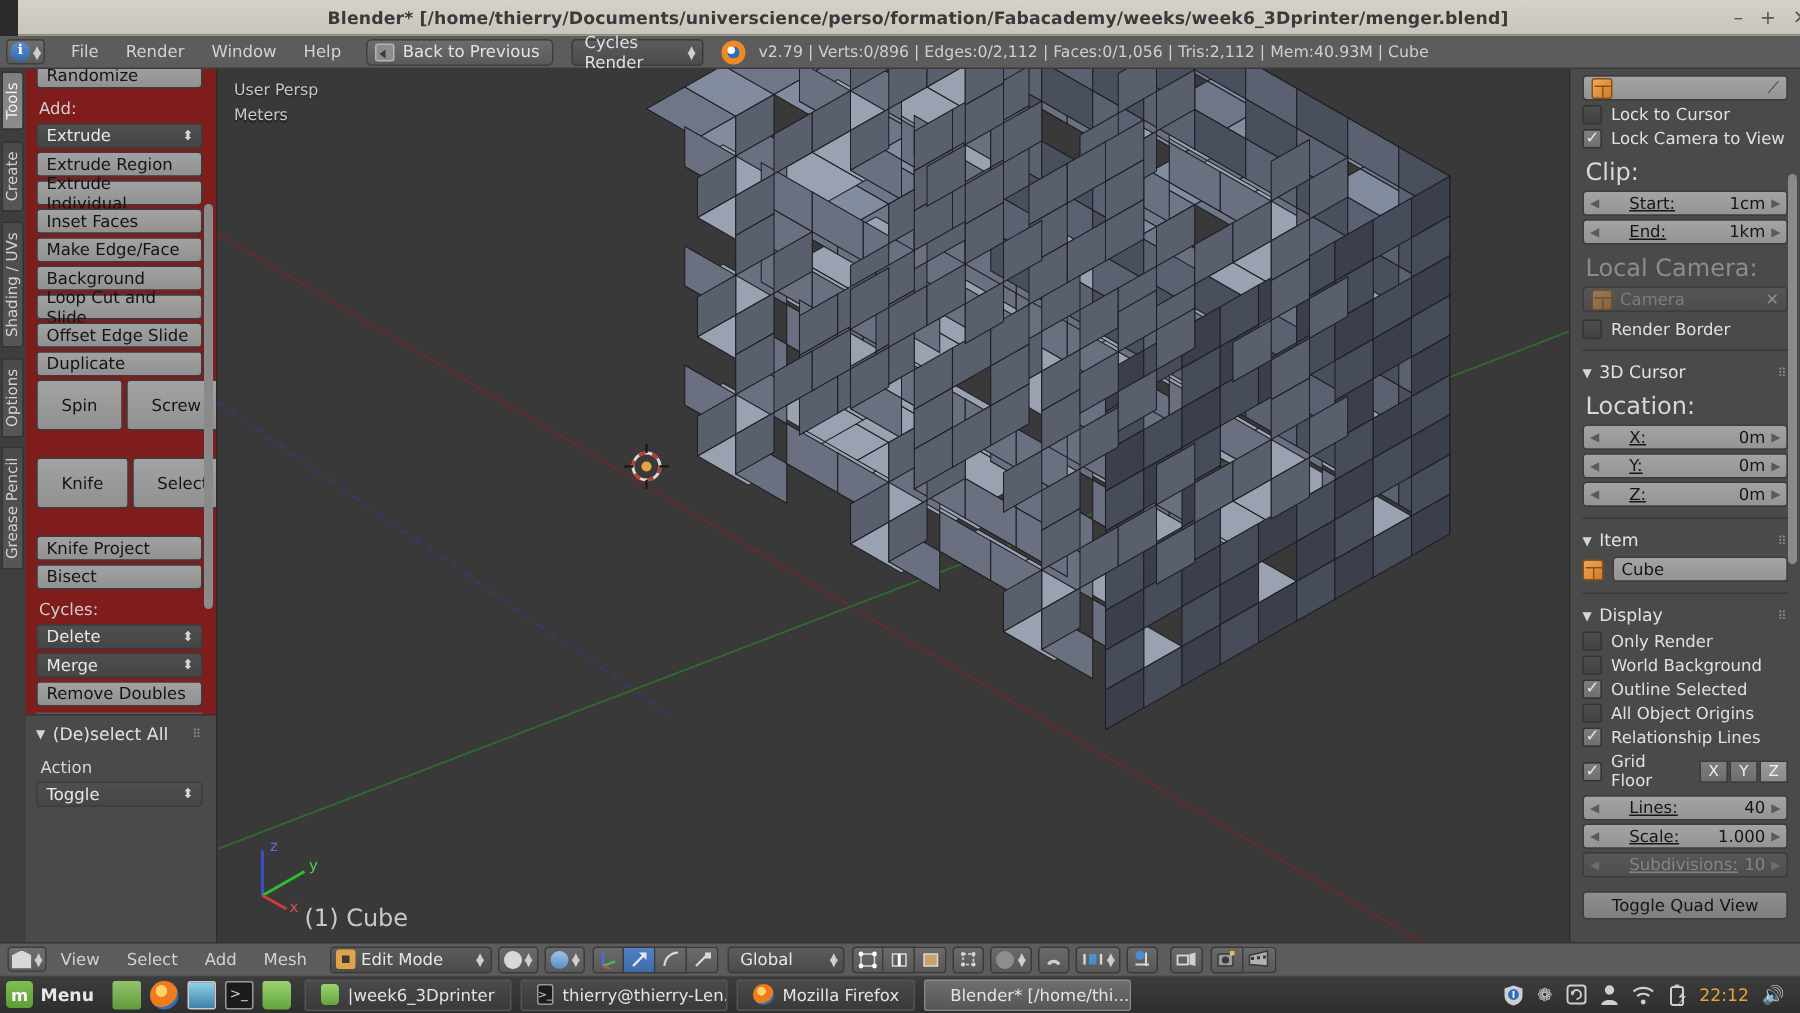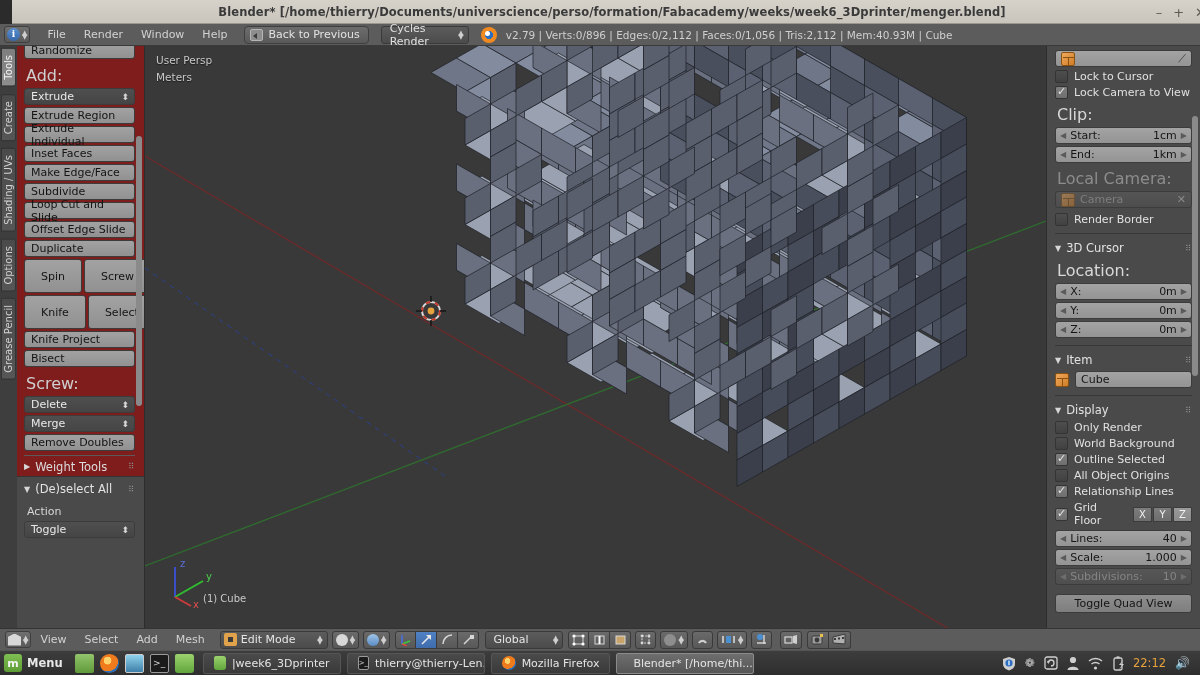--- a/index.html
+++ b/index.html
@@ -98,22 +98,22 @@
     background:linear-gradient(#a2a2a2,#919191); border:1px solid #3c3c3c;
     color:#141414; font-size:11px; display:flex; align-items:center; padding:0 6px;
     cursor:default; position:relative;
   }
   .tbtn.dark { background:linear-gradient(#4f4f4f,#454545); color:#e8e8e8; }
   .tbtn.spin:after {
     content:"⬍"; position:absolute; right:5px; font-size:9px; color:#cfcfcf;
   }
   .tbtn.dark.spin:after { color:#d8d8d8; }
   .tbtn-pair { display:flex; gap:2px; margin-bottom:2px; }
-  .tbtn-pair .tbtn { flex:1; margin-bottom:0; justify-content:center; padding:16px; }
-  .sec-label { color:#cfcfcf; font-size:16px; margin:7px 0 3px 2px; }
+  .tbtn-pair .tbtn { flex:1; margin-bottom:16px; justify-content:center; padding:16px; }
+  .sec-label { color:#cfcfcf; font-size:11px; margin:7px 0 3px 2px; }
   .hdr-row {
     display:flex; align-items:center; gap:5px; color:#dcdcdc; font-size:11.5px;
     height:18px; margin-top:4px; border-top:1px solid #5a5a5a; padding-top:4px;
   }
   .tri { font-size:8px; color:#d6d6d6; }
   .grip { margin-left:auto; color:#8f8f8f; font-size:8px; letter-spacing:1px; }
   .opbox { position:absolute; left:17px; bottom:0; right:0; height:152px; background:#4a4a4a; border-top:1px solid #343434; padding:5px 9px 0 7px;}
   .opbox-title { display:flex; align-items:center; gap:5px; color:#e2e2e2; font-size:11.5px; }
   .action-lbl { color:#d6d6d6; font-size:11px; margin:9px 0 3px 3px; }
   .tscroll {
@@ -121,21 +121,21 @@
     background:#8a8a8a; border-radius:3px;
   }
 
   
   .viewport {
     position:absolute; left:145px; top:0; width:901px; height:582px;
     background:#393939; overflow:hidden;
   }
   .vp-text { position:absolute; color:#c8c8c8; font-size:10.5px; text-shadow:0 1px 1px #1a1a1a; }
   .axis-gizmo { position:absolute; left:18px; bottom:20px; width:60px; height:55px; }
-  .obj-name { position:absolute; left:58px; bottom:24px; color:#c8c8c8; font-size:10px; }
+  .obj-name { position:absolute; left:58px; bottom:7px; color:#c8c8c8; font-size:16px; }
 
   
   .npanel {
     position:absolute; left:1046px; top:0; width:154px; height:582px;
     background:#4a4a4a; border-left:1px solid #2d2d2d; overflow:hidden;
     padding:4px 8px 0 8px;
   }
   .nrow { display:flex; align-items:center; gap:6px; margin-bottom:3px; }
   .txtfield {
     flex:1; height:17px; border-radius:3px; background:linear-gradient(#a3a3a3,#949494);
@@ -160,21 +160,21 @@
   .nlabel { color:#d8d8d8; font-size:16px; margin:6px 0 3px 2px; }
   .nlabel.dim { color:#8c8c8c; }
   .numfield {
     height:17px; border-radius:3px; background:linear-gradient(#a3a3a3,#949494);
     border:1px solid #3c3c3c; display:flex; align-items:center; justify-content:space-between;
     padding:0 4px; color:#161616; font-size:11px; margin-bottom:2px;
   }
   .numfield.dim { background:linear-gradient(#575757,#4e4e4e); color:#858585; }
   .numfield .arw { color:#5a5a5a; font-size:8px; }
   .numfield.dim .arw { color:#6d6d6d; }
-  .numfield .nm { margin-left:4px; }
+  .numfield .nm { margin-left:20px;text-decoration:underline; }
   .numfield .vl { margin-left:auto; margin-right:4px; }
   .nhdr {
     display:flex; align-items:center; gap:5px; color:#e2e2e2; font-size:11.5px;
     margin:7px 0 4px 0; border-top:1px solid #383838; padding-top:7px;
   }
   .xyzbtns { display:flex; margin-left:auto; gap:1px; }
   .xyzbtns div {
     width:19px;height:15px; background:linear-gradient(#7d7d7d,#6d6d6d);
     border:1px solid #3c3c3c; color:#f0f0f0; font-size:10px;
     display:flex;align-items:center;justify-content:center;
@@ -312,38 +312,38 @@
 
       <div class="toolbody">
         <div class="tbtn" style="margin-top:-8px;">Randomize</div>
         <div class="sec-label">Add:</div>
 
         <div class="tbtn dark spin">Extrude</div>
         <div class="tbtn">Extrude Region</div>
         <div class="tbtn">Extrude Individual</div>
         <div class="tbtn">Inset Faces</div>
         <div class="tbtn">Make Edge/Face</div>
-        <div class="tbtn">Subdivide</div>
+        <div class="tbtn">Background</div>
         <div class="tbtn">Loop Cut and Slide</div>
         <div class="tbtn">Offset Edge Slide</div>
         <div class="tbtn">Duplicate</div>
 
         <div class="tbtn-pair">
           <div class="tbtn">Spin</div>
           <div class="tbtn">Screw</div>
         </div>
         <div class="tbtn-pair">
           <div class="tbtn">Knife</div>
           <div class="tbtn">Select</div>
         </div>
 
         <div class="tbtn">Knife Project</div>
         <div class="tbtn">Bisect</div>
 
-        <div class="sec-label">Screw:</div>
+        <div class="sec-label">Cycles:</div>
         <div class="tbtn dark spin">Delete</div>
         <div class="tbtn dark spin">Merge</div>
         <div class="tbtn">Remove Doubles</div>
 
         <div class="hdr-row">
           <span class="tri">▶</span>
           <span>Weight Tools</span>
           <span class="grip">⠿</span>
         </div>
         <div class="hdr-row">

